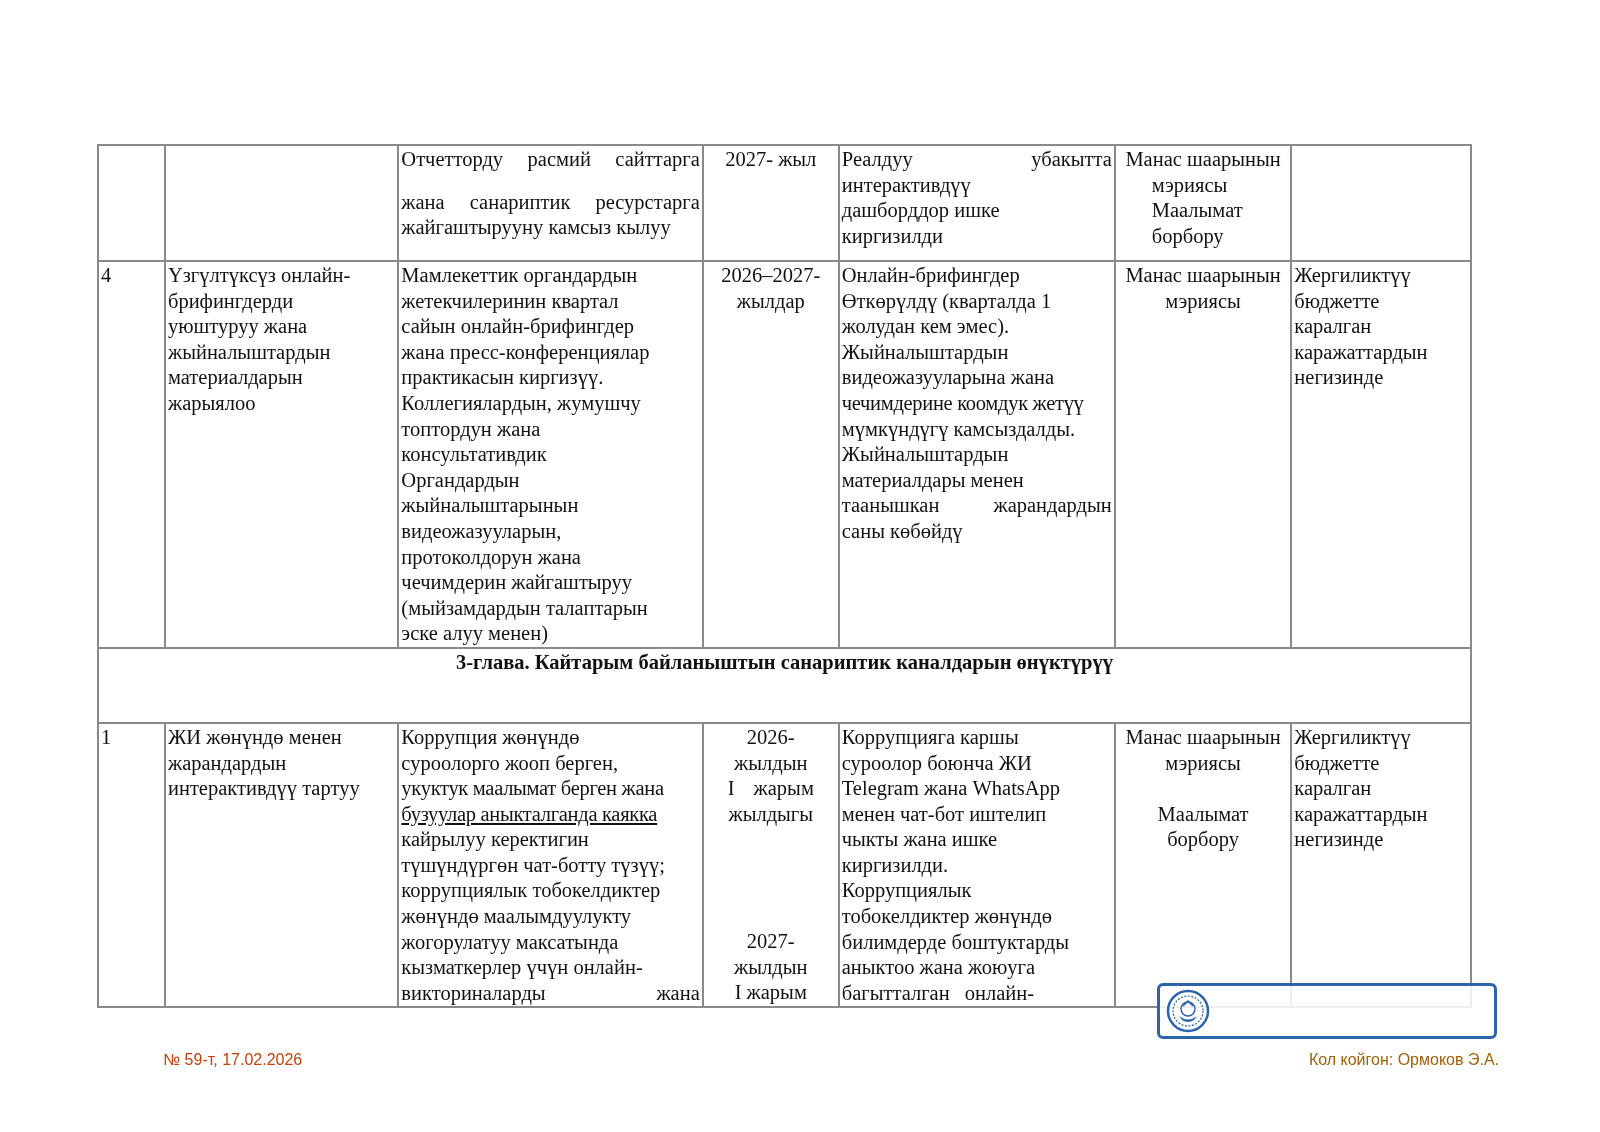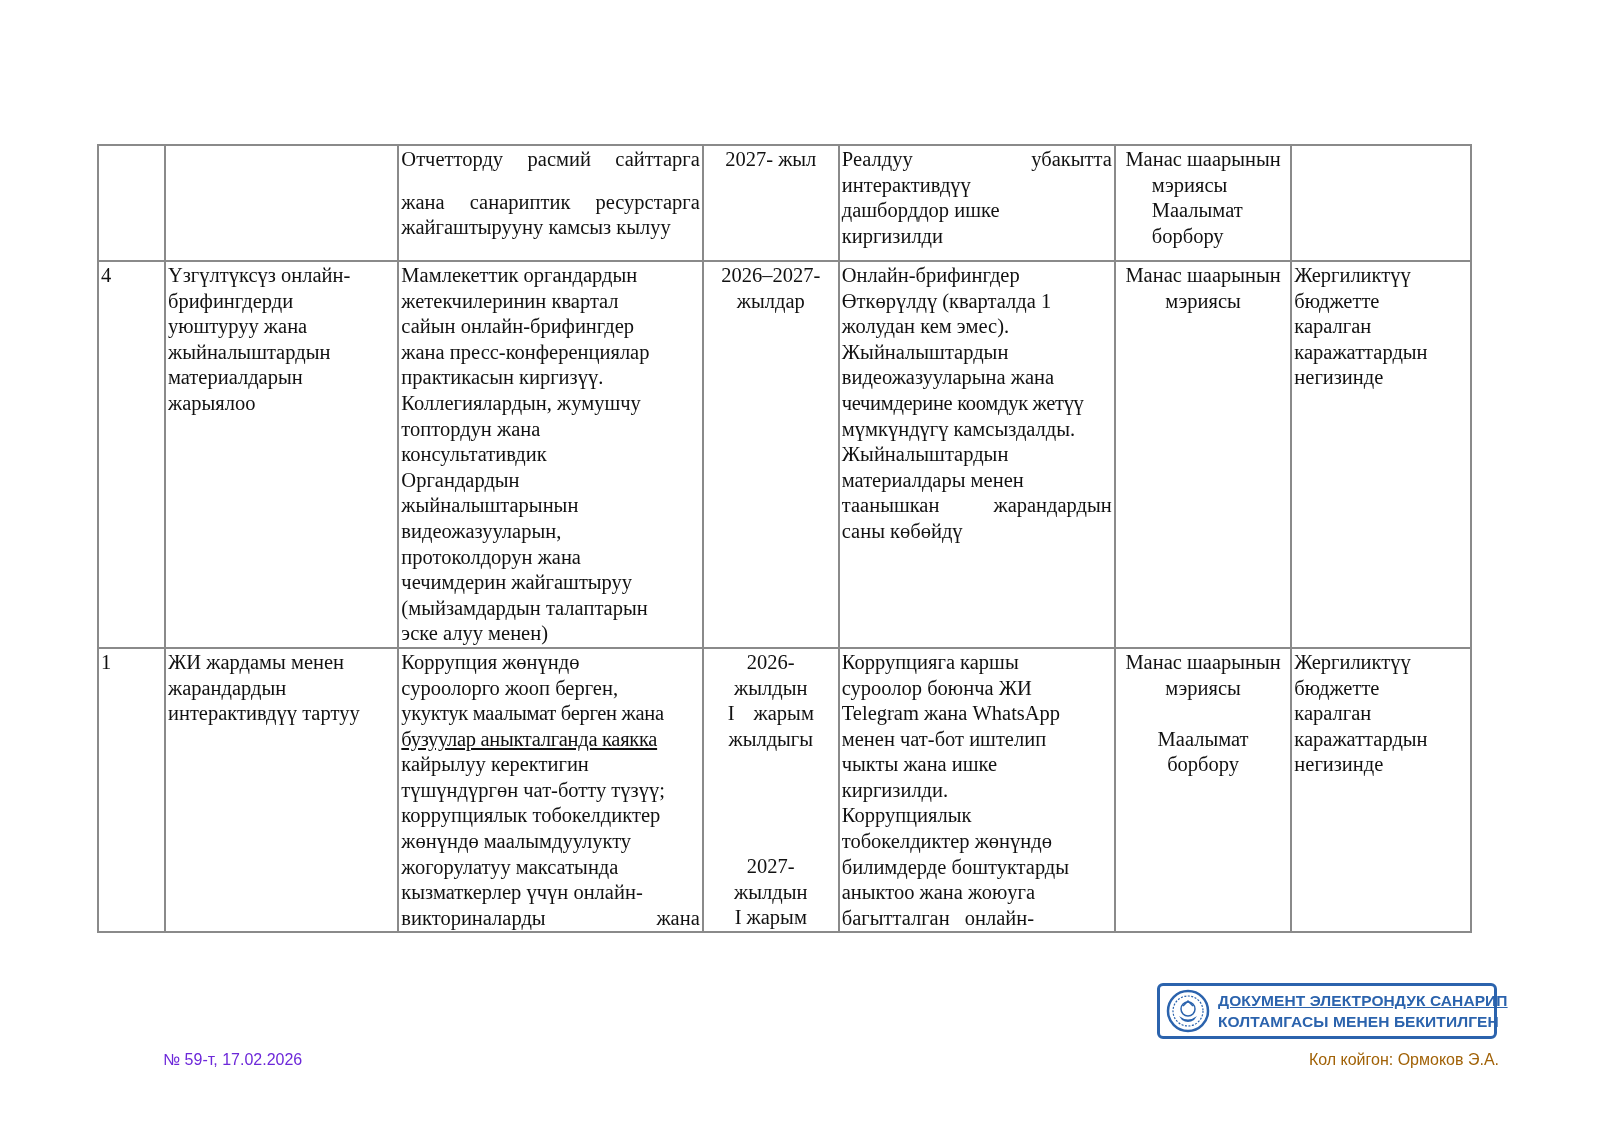--- a/index.html
+++ b/index.html
@@ -23,21 +23,21 @@
   .c-res { width: 272px; border-radius: 14px; }
   .c-resp { width: 174px; text-align: center; }
   .c-fund { width: 177px; }
   .just { text-align: justify; }
   .chapter-row td { text-align: center; font-weight: bold; height: 72px; padding-top: 2px; }
   .cell-line { display: block; }
   .gap { display: block; height: 25.6px; }
   .gap3 { display: block; height: 102px; }
   .footer-left {
     position: absolute; left: 163px; top: 1051px; font-family: "Liberation Sans", sans-serif;
-    font-size: 16px; color: #6d28d9;
+    font-size: 16px; color: #c2410c;
   }
   .footer-right {
     position: absolute; right: 101px; top: 1051px; font-family: "Liberation Sans", sans-serif;
     font-size: 16px; color: #a16207;
   }
   .stamp {
     position: absolute; left: 1157px; top: 983px; width: 340px; height: 56px;
     border: 3px solid #2b63ad; border-radius: 6px; background: rgba(255,255,255,0.85);
     display: flex; align-items: center; box-sizing: border-box;
   }
@@ -143,25 +143,28 @@
       </td>
       <td class="c-fund">
         <span class="cell-line">Жергиликтүү</span>
         <span class="cell-line">бюджетте</span>
         <span class="cell-line">каралган</span>
         <span class="cell-line">каражаттардын</span>
         <span class="cell-line">негизинде</span>
       </td>
     </tr>
 
+    <tr class="chapter-row">
+      <td colspan="7">3-глава. Кайтарым байланыштын санариптик каналдарын өнүктүрүү</td>
+    </tr>
 
     <tr style="height:282px;">
       <td class="c-num">1</td>
       <td class="c-name">
-        <span class="cell-line">ЖИ жардамы менен</span>
+        <span class="cell-line">ЖИ жөнүндө менен</span>
         <span class="cell-line">жарандардын</span>
         <span class="cell-line">интерактивдүү тартуу</span>
       </td>
       <td class="c-act">
         <span class="cell-line">Коррупция жөнүндө</span>
         <span class="cell-line">суроолорго жооп берген,</span>
         <span class="cell-line" style="white-space:nowrap;letter-spacing:-0.3px;">укуктук маалымат берген жана</span>
         <span class="cell-line" style="white-space:nowrap;letter-spacing:-0.3px;text-decoration:underline;">бузуулар аныкталганда каякка</span>
         <span class="cell-line">кайрылуу керектигин</span>
         <span class="cell-line">түшүндүргөн чат-ботту түзүү;</span>
@@ -213,21 +216,17 @@
     </table>
 
   <div class="stamp">
     <svg class="stamp-emblem" viewBox="0 0 44 44">
       <circle cx="22" cy="22" r="20" fill="none" stroke="#2b63ad" stroke-width="2.5"></circle>
       <circle cx="22" cy="22" r="15" fill="none" stroke="#2b63ad" stroke-width="1.2" stroke-dasharray="2 1.5"></circle>
       <circle cx="22" cy="20" r="7" fill="none" stroke="#2b63ad" stroke-width="1.5"></circle>
       <path d="M13 27 Q22 34 31 27 L28 31 Q22 35 16 31 Z" fill="#2b63ad"></path>
       <path d="M17 17 L22 12 L27 17" fill="none" stroke="#2b63ad" stroke-width="1.5"></path>
     </svg>
-    <div class="stamp-text">
-      <span class="l1">ДОКУМЕНТ ЭЛЕКТРОНДУК САНАРИП</span>
-      <span class="l2">КОЛТАМГАСЫ МЕНЕН БЕКИТИЛГЕН</span>
-    </div>
   </div>
 
   <div class="footer-left">№ 59-т, 17.02.2026</div>
   <div class="footer-right">Кол койгон: Ормоков Э.А.</div>
 </div>
 
 </body></html>

